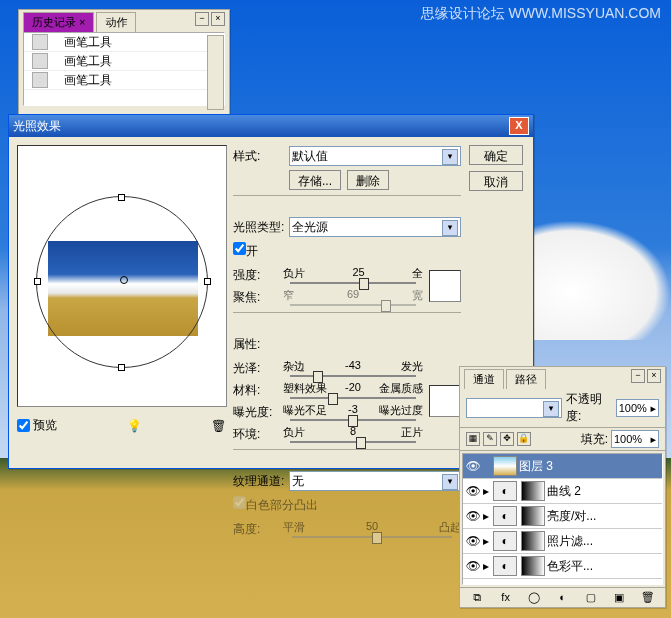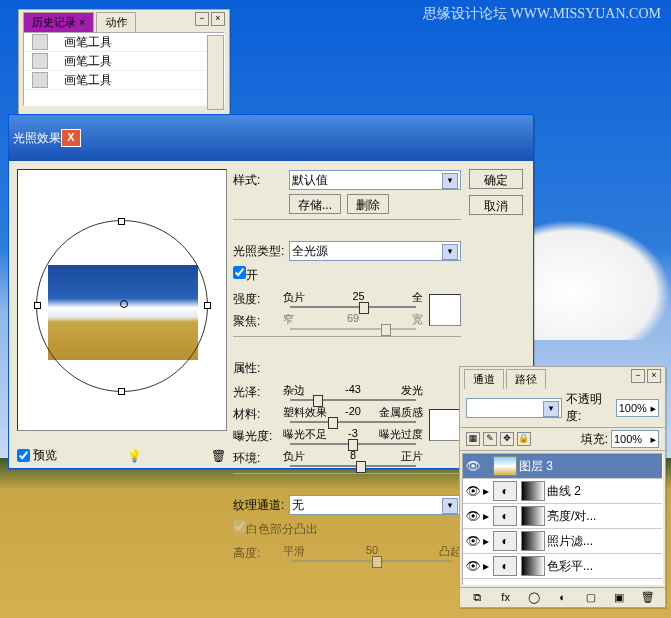--- a/index.html
+++ b/index.html
@@ -1,42 +1,42 @@
 <!DOCTYPE html>
 <html><head>
 <meta charset="utf-8">
 <style>
 body{margin:0;font-family:"SimSun",sans-serif;font-size:12px;background:linear-gradient(#0a5fd8,#2d7cdb 40%,#8fb5e8 50%,#fff);width:671px;height:618px;position:relative;overflow:hidden}
-.watermark{position:absolute;top:5px;right:10px;color:#fff;font-size:14px;font-family:Liberation Serif, serif;opacity:.8}
+.watermark{position:absolute;top:5px;right:10px;color:#fff;font-size:14px;font-family:Liberation Sans, sans-serif;opacity:.8}
 .bg-land{position:absolute;bottom:0;left:0;right:0;height:160px;background:linear-gradient(#3a5a2a,#c9a645 20%,#d4b050)}
 .bg-cloud{position:absolute;top:220px;right:0;width:200px;height:120px;background:radial-gradient(ellipse at 50% 60%,#fff,#f0f0f0 60%,transparent 70%)}
 .panel{position:absolute;background:#ece9d8;border:1px solid #aca899;box-shadow:1px 1px 0 rgba(0,0,0,.15)}
 
 .history{left:18px;top:9px;width:210px;height:105px}
 .history .tabs{background:#ece9d8;height:20px;display:flex;align-items:center;padding:2px 4px 0;gap:2px}
 .tab{padding:2px 8px;border:1px solid #aca899;border-bottom:none;background:#ece9d8;font-size:11px}
 .tab.active{background:#a21caf}
 .history .body{background:#fff;border:1px inset #fff;margin:0 4px 4px;height:72px;overflow:hidden}
 .hrow{display:flex;align-items:center;height:18px;padding-left:8px;gap:16px;border-bottom:1px solid #eee}
 .hicon{width:14px;height:14px;background:#ddd;border:1px solid #aaa}
 .scrollbar{position:absolute;right:5px;top:25px;bottom:5px;width:15px;background:#ece9d8;border:1px solid #aca899}
 .panel-ctrl{position:absolute;right:4px;top:2px;display:flex;gap:2px}
 .panel-ctrl span{width:12px;height:12px;border:1px solid #888;background:#ece9d8;text-align:center;line-height:10px;font-size:9px}
 
 .dlg{left:8px;top:114px;width:524px;height:353px;border:1px solid #0054e3}
-.titlebar{background:linear-gradient(#4a8be0,#1650b4);color:#fff;height:22px;display:flex;align-items:center;justify-content:flex-start;padding:12px 4px}
+.titlebar{background:linear-gradient(#4a8be0,#1650b4);color:#fff;height:22px;display:flex;align-items:center;justify-content:space-between;padding:0 4px}
 .closebtn{width:18px;height:16px;background:#e35935;border:1px solid #fff;color:#fff;text-align:center;line-height:14px;font-weight:bold;font-family:sans-serif;font-size:11px}
 .dlg-body{padding:8px;display:flex;gap:8px}
 .preview{width:208px}
 .preview-canvas{width:208px;height:260px;background:#fff;border:1px inset #888;position:relative}
 .circle{position:absolute;left:18px;top:50px;width:170px;height:170px;border:1px solid #333;border-radius:50%}
 .handle{position:absolute;width:5px;height:5px;background:#fff;border:1px solid #000}
 .center-dot{position:absolute;left:102px;top:130px;width:6px;height:6px;border:1px solid #000;border-radius:50%;background:transparent}
 .thumb{position:absolute;left:30px;top:95px;width:150px;height:95px;background:linear-gradient(#1a4a9e 0%,#2862b8 35%,#fff 45%,#e8e8e8 55%,#c9a645 60%,#b89030 100%)}
-.preview-bot{margin-top:16px;display:flex;align-items:center;justify-content:space-between}
+.preview-bot{margin-top:10px;display:flex;align-items:center;justify-content:space-between}
 .preview-bot .chk{display:flex;align-items:center;gap:3px}
 .icon-b{width:14px;height:14px;text-align:center;line-height:14px}
 .ctrl-col{flex:1}
 .row{display:flex;align-items:center;height:22px;margin-bottom:2px}
 .lbl{width:56px}
 .combo{border:1px solid #7f9db9;background:#fff;height:18px;padding:0 2px;display:flex;align-items:flex-end;justify-content:space-between;flex:1}
 .combo.sm{flex:0 0 90px}
 .dropbtn{width:14px;height:14px;background:#cedbf2;border:1px solid #7f9db9;text-align:center;line-height:12px;font-size:9px}
 .btn{border:1px solid #888;background:#ece9d8;padding:2px 8px;height:20px;box-sizing:border-box;text-align:center}
 .btn.w{width:54px}

